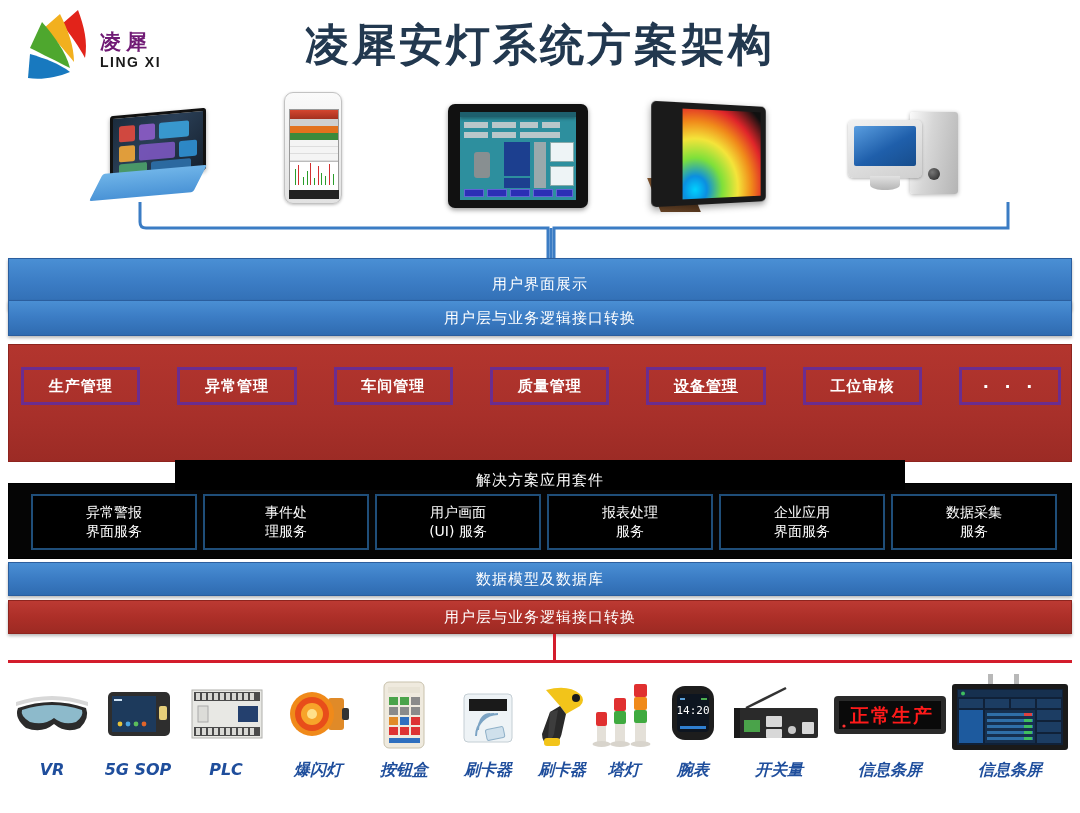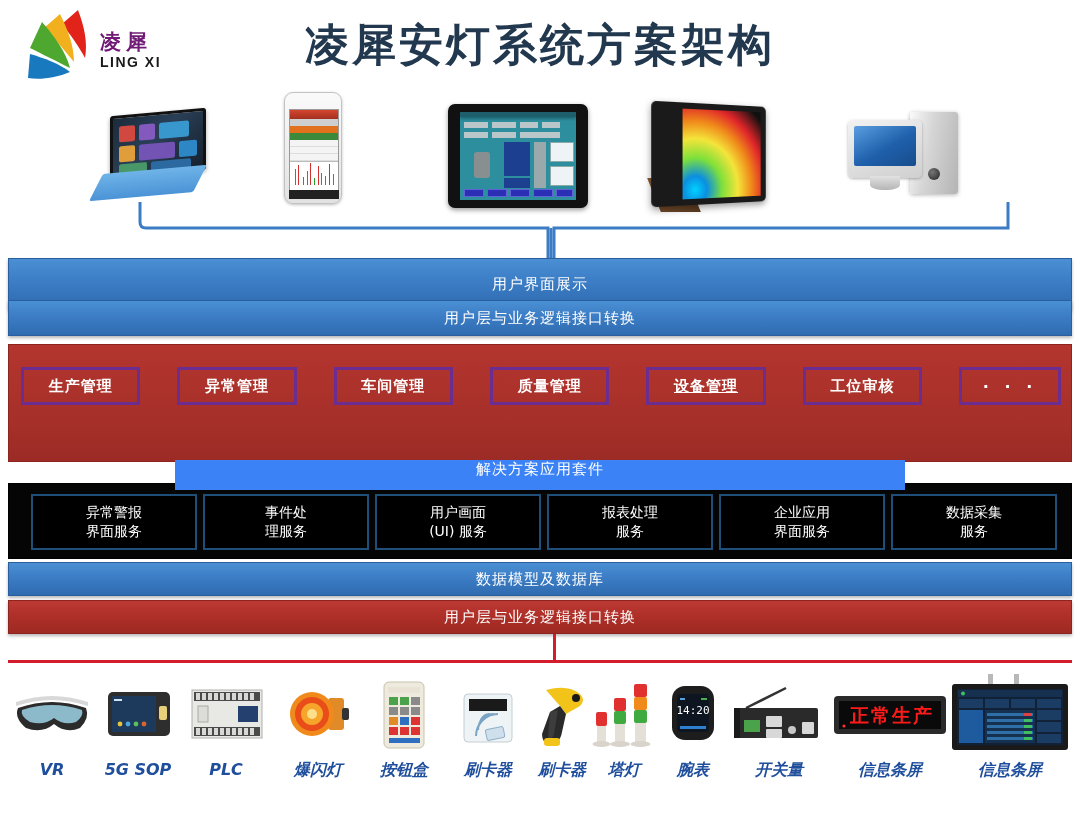--- a/index.html
+++ b/index.html
@@ -188,22 +188,22 @@
     position: absolute; left: 305px; top: 72px; width: 430px; height: 32px;
     border: 3px solid #6b2d8f;
     display: flex; align-items: center; justify-content: center;
     color: #fff; font-family: "DejaVu Sans", sans-serif;
     font-size: 15px; font-weight: bold; letter-spacing: 1px;
   }
 
   
   .suite-bar {
     position: absolute; left: 175px; top: 460px; width: 730px; height: 30px;
-    background: #3b82f6;
-    display: flex; align-items: flex-start; justify-content: center;
+    background: #000000;
+    display: flex; align-items: flex-end; justify-content: center;
     color: #ffffff; font-family: "DejaVu Sans", sans-serif;
     font-size: 15px; letter-spacing: 1px;
     z-index: 5;
   }
 
   
   .black-panel {
     position: absolute; left: 8px; top: 483px; width: 1064px; height: 76px;
     background: #050505; border: 1px solid #000;
   }

